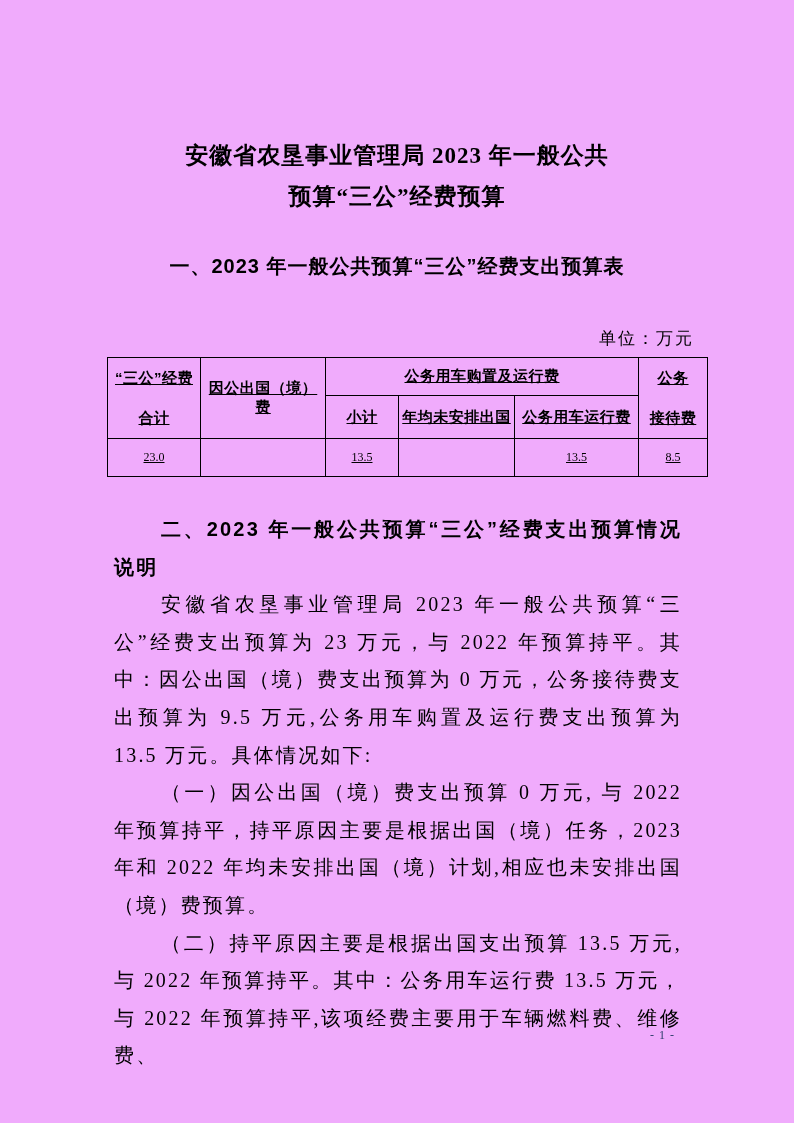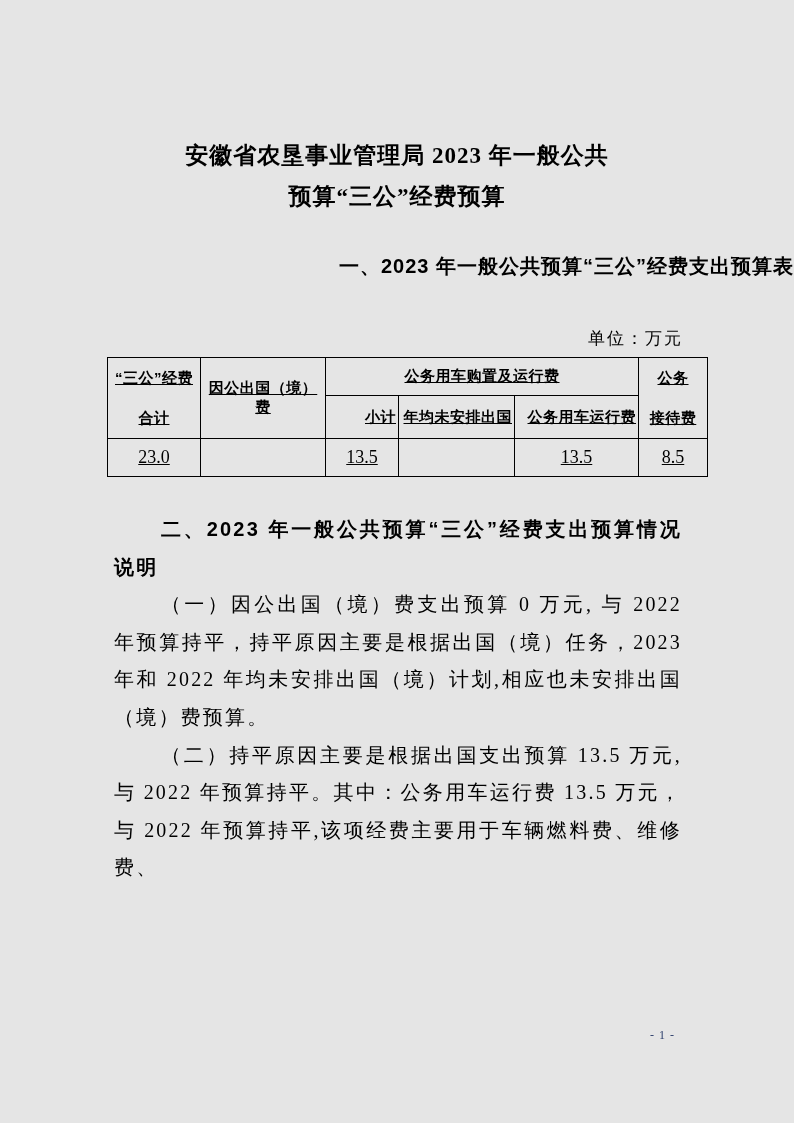--- a/index.html
+++ b/index.html
@@ -2,21 +2,21 @@
 <html><head>
 <meta charset="utf-8">
 <style>
   * { margin: 0; padding: 0; box-sizing: border-box; }
   html, body { background: #ffffff; }
   .page {
     position: relative;
     width: 794px;
     height: 1123px;
     margin: 0 auto;
-    background: #e5e5e5;
+    background: #f0abfc;
     color: #111111;
     font-family: "Liberation Serif", "DejaVu Serif", serif;
     overflow: hidden;
   }
 
   
   .doc-title {
     position: absolute;
     top: 135px;
     left: 0;
@@ -30,33 +30,33 @@
     color: #000000;
   }
   .doc-title .title-line { display: block; }
 
   
   .sec1-heading {
     position: absolute;
     top: 253px;
     left: 0;
     right: 0;
-    text-align: right;
+    text-align: center;
     font-family: "Liberation Sans", "DejaVu Sans", sans-serif;
     font-weight: 600;
     font-size: 20px;
     letter-spacing: 1px;
     color: #000000;
   }
 
   
   .unit-label {
     position: absolute;
     top: 327px;
-    right: 111px;
+    right: 100px;
     font-size: 17px;
     letter-spacing: 2px;
     color: #000000;
   }
 
   
   .budget-table {
     position: absolute;
     left: 107px;
     top: 357px;
@@ -74,25 +74,25 @@
   }
   .budget-table th {
     font-family: "Liberation Sans", "DejaVu Sans", sans-serif;
     font-weight: bold;
     font-size: 15px;
     letter-spacing: 0.5px;
   }
   .budget-table .two-line { line-height: 40px; }
   .budget-table .two-line span { display: block; }
   .budget-table .row-group th { height: 36px; }
-  .budget-table .row-sub th { height: 40px; text-align: right; }
+  .budget-table .row-sub th { height: 40px; }
   .budget-table .row-values td {
     height: 38px;
     font-family: "Liberation Serif", "DejaVu Serif", serif;
-    font-size: 18px;
+    font-size: 12px;
   }
 
   
   .body-text {
     position: absolute;
     left: 114px;
     top: 511px;
     width: 568px;
     font-size: 20px;
     line-height: 37.6px;
@@ -165,19 +165,20 @@
         <td>13.5</td>
         <td></td>
         <td>13.5</td>
         <td>8.5</td>
       </tr>
     </tbody>
   </table>
 
   <div class="body-text">
     <p class="sec2-heading">二、2023 年一般公共预算“三公”经费支出预算情况说明</p>
+    <p class="para">安徽省农垦事业管理局 2023 年一般公共预算“三公”经费支出预算为 23 万元，与 2022 年预算持平。其中：因公出国（境）费支出预算为 0 万元，公务接待费支出预算为 9.5 万元,公务用车购置及运行费支出预算为 13.5 万元。具体情况如下:</p>
     <p class="para"><span class="lead">（一）因公出国（境）费</span><span>支出预算 0 万元, 与 2022 年预算持平，持平原因主要是根据出国（境）任务，2023 年和 2022 年均未安排出国（境）计划,相应也未安排出国（境）费预算。</span></p>
     <p class="para"><span class="lead">（二）持平原因主要是根据出国</span><span>支出预算 13.5 万元, 与 2022 年预算持平。其中：公务用车运行费 13.5 万元，与 2022 年预算持平,该项经费主要用于车辆燃料费、维修费、</span></p>
   </div>
 
   <div class="footer-page-number">- 1 -</div>
 
 </div>
 
 </body></html>

